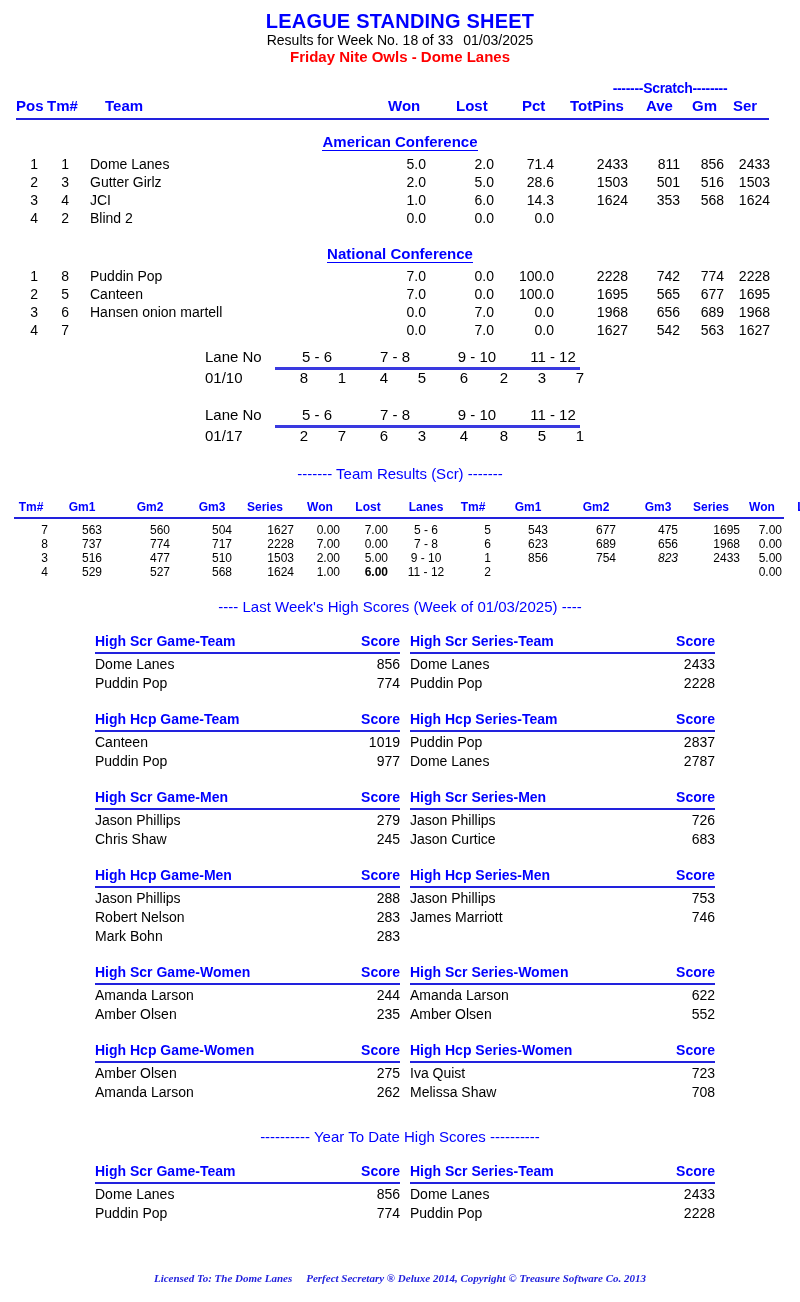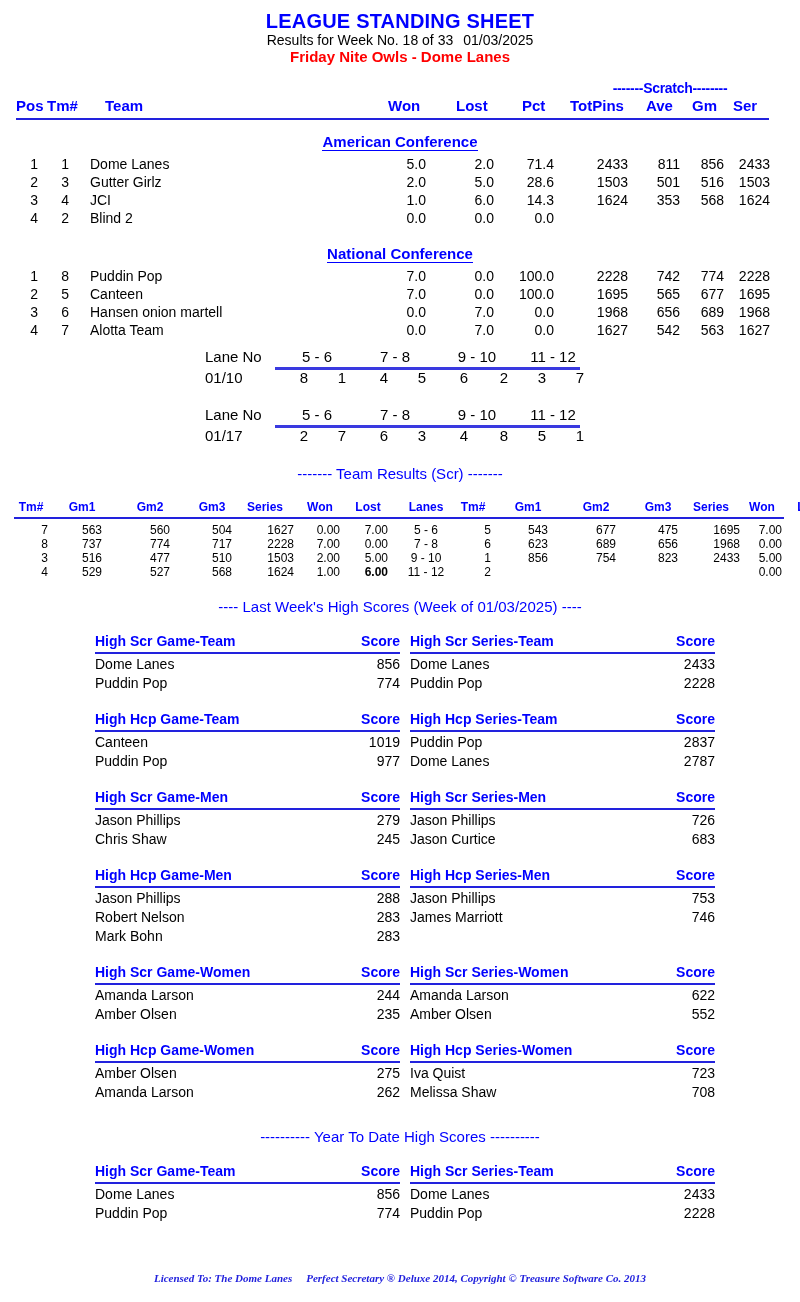--- a/index.html
+++ b/index.html
@@ -274,21 +274,20 @@
         <span class="cell" style="left: 446px; width: 48px; text-align: right;">7.0</span>
         <span class="cell" style="left: 504px; width: 50px; text-align: right;">0.0</span>
         <span class="cell" style="left: 574px; width: 54px; text-align: right;">1968</span>
         <span class="cell" style="left: 642px; width: 38px; text-align: right;">656</span>
         <span class="cell" style="left: 688px; width: 36px; text-align: right;">689</span>
         <span class="cell" style="left: 724px; width: 46px; text-align: right;">1968</span>
       </div>
       <div class="srow" style="top: 322px;">
         <span class="cell" style="left: 16px; width: 22px; text-align: right;">4</span>
         <span class="cell" style="left: 47px; width: 22px; text-align: right;">7</span>
-        <span class="cell" style="left: 90px; width: 290px; text-align: left;">Alotta Team</span>
         <span class="cell" style="left: 378px; width: 48px; text-align: right;">0.0</span>
         <span class="cell" style="left: 446px; width: 48px; text-align: right;">7.0</span>
         <span class="cell" style="left: 504px; width: 50px; text-align: right;">0.0</span>
         <span class="cell" style="left: 574px; width: 54px; text-align: right;">1627</span>
         <span class="cell" style="left: 642px; width: 38px; text-align: right;">542</span>
         <span class="cell" style="left: 688px; width: 36px; text-align: right;">563</span>
         <span class="cell" style="left: 724px; width: 46px; text-align: right;">1627</span>
       </div>
     </div>
 
@@ -388,21 +387,21 @@
         <span class="c" style="left: 14px; width: 34px;">3</span>
         <span class="c" style="left: 62px; width: 40px;">516</span>
         <span class="c" style="left: 130px; width: 40px;">477</span>
         <span class="c" style="left: 192px; width: 40px;">510</span>
         <span class="c" style="left: 236px; width: 58px;">1503</span>
         <span class="c" style="left: 300px; width: 40px;">2.00</span>
         <span class="c" style="left: 348px; width: 40px;">5.00</span>
         <span class="c" style="left: 455px; width: 36px;">1</span>
         <span class="c" style="left: 508px; width: 40px;">856</span>
         <span class="c" style="left: 576px; width: 40px;">754</span>
-        <span class="c" style="left: 638px; width: 40px;">823</span>
+        <span class="c" style="left: 638px; width: 40px; font-style: italic;">823</span>
         <span class="c" style="left: 682px; width: 58px;">2433</span>
         <span class="c" style="left: 742px; width: 40px;">5.00</span>
         <span class="c" style="left: 790px; width: 40px;">2.00</span>
         <span class="lanes" style="left: 398px; width: 56px;">9 -  10</span>
       </div>
       <div class="tr-row" style="top: 565px;">
         <span class="c" style="left: 14px; width: 34px;">4</span>
         <span class="c" style="left: 62px; width: 40px;">529</span>
         <span class="c" style="left: 130px; width: 40px;">527</span>
         <span class="c" style="left: 192px; width: 40px;">568</span>

